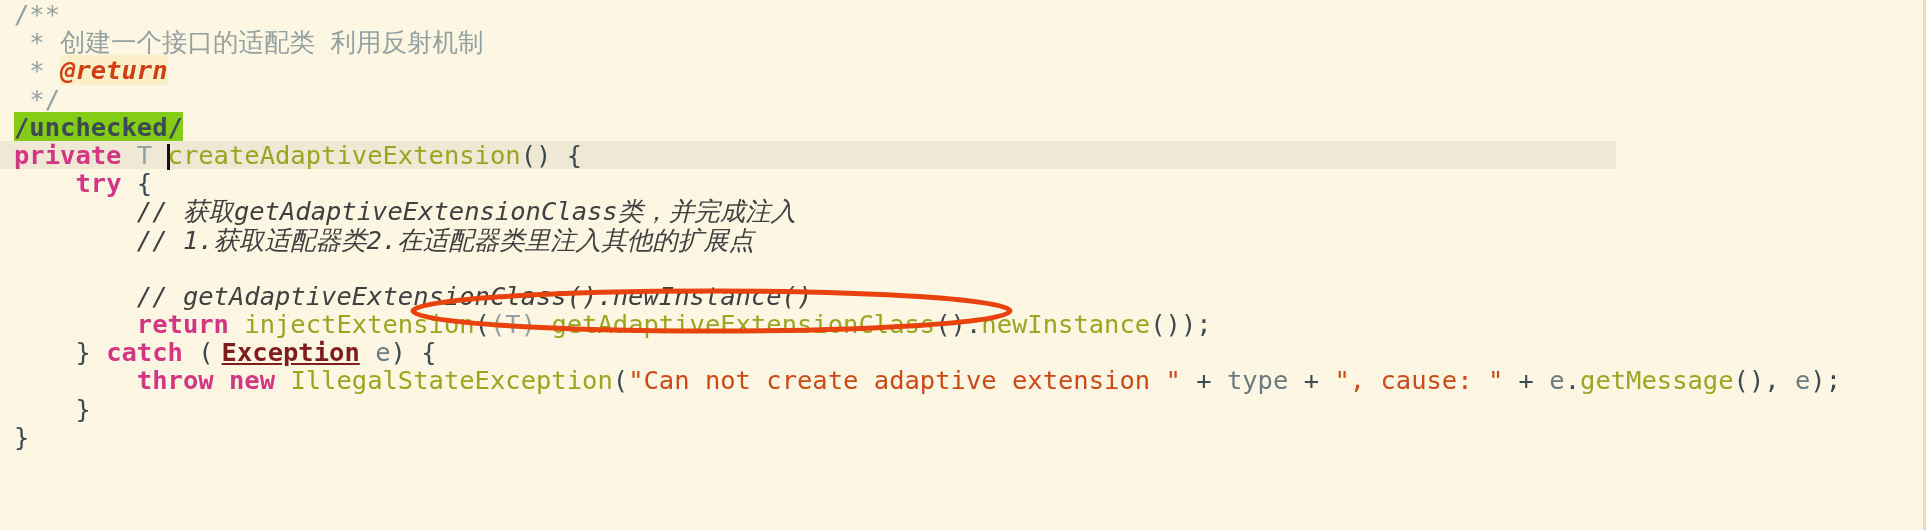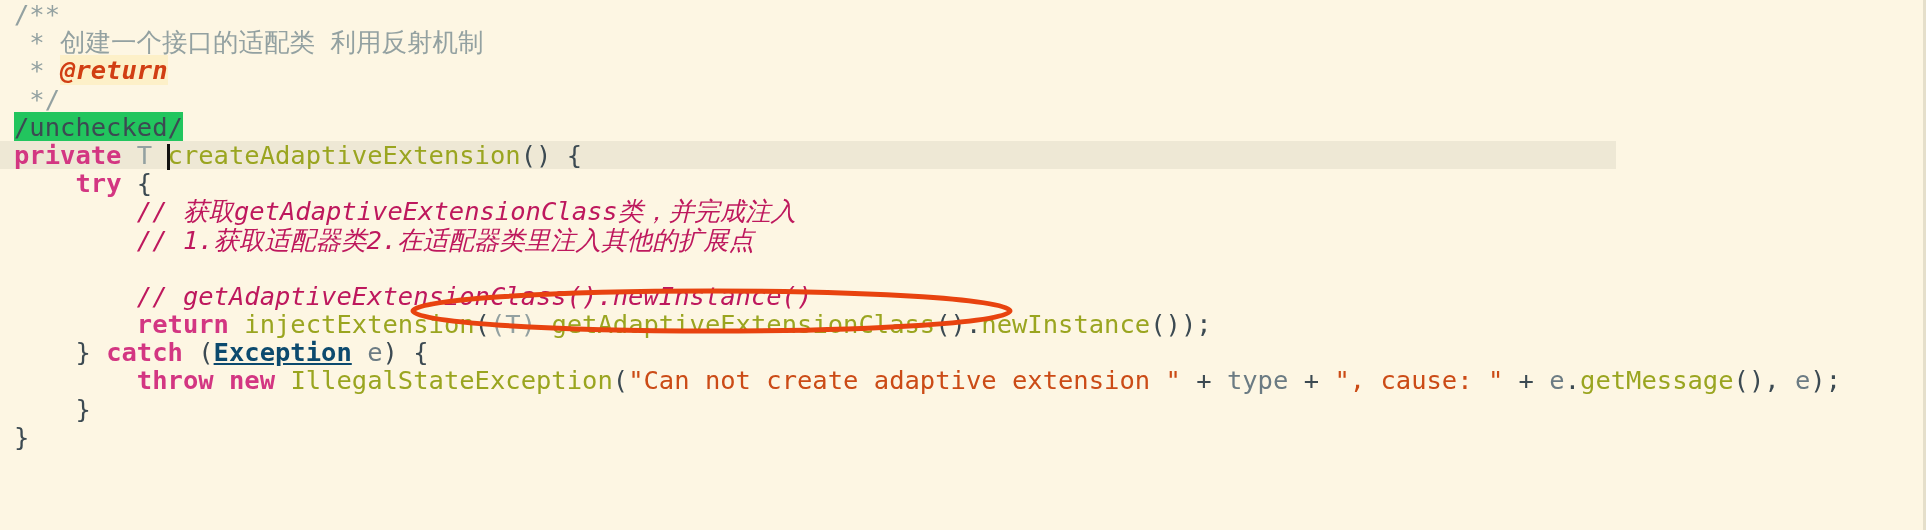--- a/index.html
+++ b/index.html
@@ -36,29 +36,29 @@
   }
   .line.caret-line {
     background: #eee8d5;
     width: 1616px;
   }
   
   .kw        { color: #d33682; font-weight: bold; }
   .type      { color: #93a1a1; }
   .fn        { color: #9aa520; }
   .fn2       { color: #9aa520; text-align: center; }
-  .comment   { color: #be185d; font-style: italic; }
+  .comment   { color: #404040; font-style: italic; }
   .doc       { color: #93a1a1; }
   .doctag    { color: #d13e13; font-style: italic; font-weight: bold; background: #fdf0c8; }
   .str       { color: #cb4b16; }
-  .cls       { color: #0c4a6e; font-weight: bold; text-decoration: underline; }
+  .cls       { color: #7f1d1d; font-weight: bold; text-decoration: underline; margin-left: 8px; }
   .punct     { color: #3c4a52; }
   .var       { color: #6b7b83; }
   .plain     { color: #3c4a52; }
-  .hl-unchecked { background: #22c55e; }
+  .hl-unchecked { background: #84cc16; font-weight: bold; }
   .caret {
     display: inline-block;
     width: 0;
     border-left: 3px solid #111;
     height: 26px;
     vertical-align: -6px;
     margin-left: -1px;
     margin-right: -2px;
   }
   .right-gutter {

